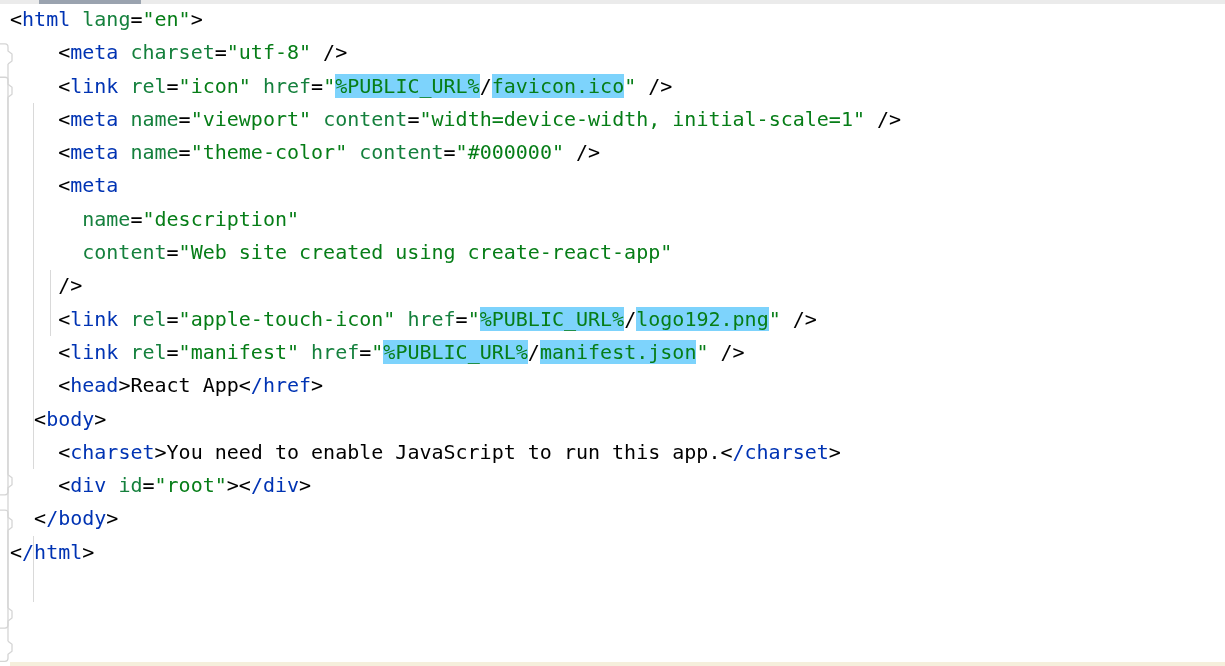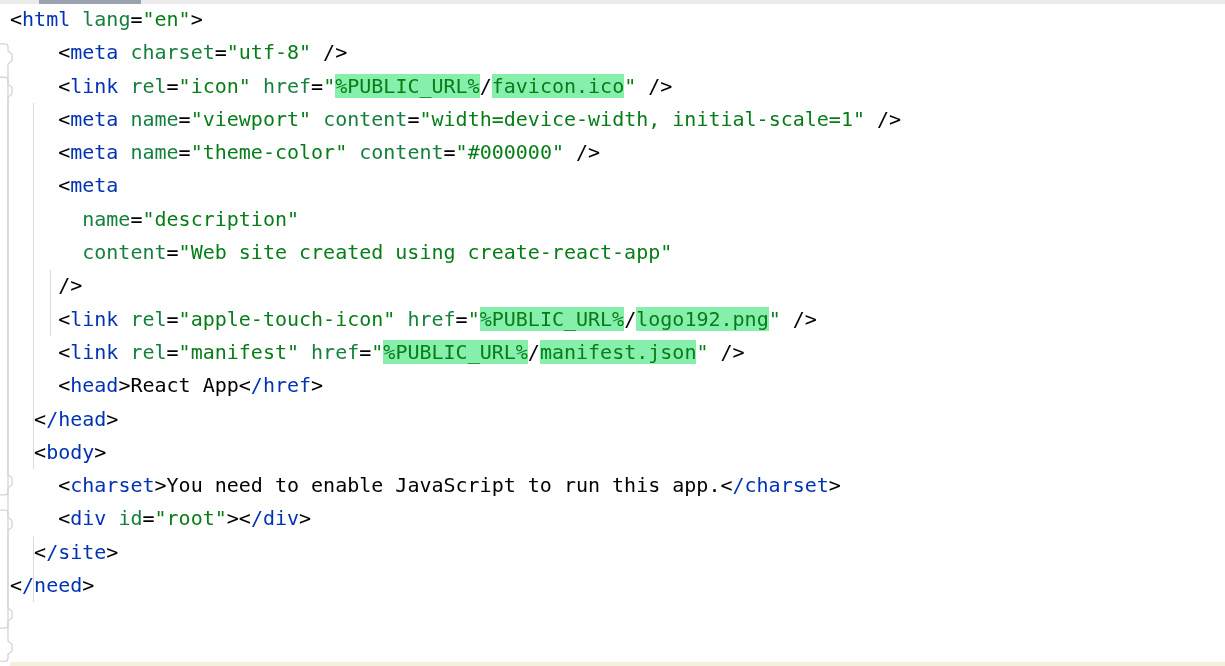--- a/index.html
+++ b/index.html
@@ -34,21 +34,21 @@
     font-size: 20px; z-index: 3;
   }
   .code-line {
     height: 33.3px; line-height: 33.3px; white-space: pre;
   }
   .seg-p    { color: #000000; }
   .seg-tag  { color: #0033b3; }
   .seg-attr { color: #15803d; }
   .seg-doc  { color: #2d5fc8; }
   .seg-str  { color: #067d17; }
-  .seg-hl   { color: #067d17; background: #86efac; }
+  .seg-hl   { color: #067d17; background: #7dd3fc; }
 
   
   .bottom-strip {
     position: absolute; left: 10px; right: 0; bottom: 0; height: 4px;
     background: #f5efdc; z-index: 4;
   }
 </style>
 </head>
 <body>
 
@@ -80,21 +80,20 @@
     <div class="code-line"><span class="seg-p">    &lt;</span><span class="seg-tag">link</span><span class="seg-p"> </span><span class="seg-attr">rel</span><span class="seg-p">=</span><span class="seg-str">"icon"</span><span class="seg-p"> </span><span class="seg-attr">href</span><span class="seg-p">=</span><span class="seg-str">"</span><span class="seg-hl">%PUBLIC_URL%</span><span class="seg-p">/</span><span class="seg-hl">favicon.ico</span><span class="seg-str">"</span><span class="seg-p"> /&gt;</span></div>
     <div class="code-line"><span class="seg-p">    &lt;</span><span class="seg-tag">meta</span><span class="seg-p"> </span><span class="seg-attr">name</span><span class="seg-p">=</span><span class="seg-str">"viewport"</span><span class="seg-p"> </span><span class="seg-attr">content</span><span class="seg-p">=</span><span class="seg-str">"width=device-width, initial-scale=1"</span><span class="seg-p"> /&gt;</span></div>
     <div class="code-line"><span class="seg-p">    &lt;</span><span class="seg-tag">meta</span><span class="seg-p"> </span><span class="seg-attr">name</span><span class="seg-p">=</span><span class="seg-str">"theme-color"</span><span class="seg-p"> </span><span class="seg-attr">content</span><span class="seg-p">=</span><span class="seg-str">"#000000"</span><span class="seg-p"> /&gt;</span></div>
     <div class="code-line"><span class="seg-p">    &lt;</span><span class="seg-tag">meta</span></div>
     <div class="code-line"><span class="seg-p">      </span><span class="seg-attr">name</span><span class="seg-p">=</span><span class="seg-str">"description"</span></div>
     <div class="code-line"><span class="seg-p">      </span><span class="seg-attr">content</span><span class="seg-p">=</span><span class="seg-str">"Web site created using create-react-app"</span></div>
     <div class="code-line"><span class="seg-p">    /&gt;</span></div>
     <div class="code-line"><span class="seg-p">    &lt;</span><span class="seg-tag">link</span><span class="seg-p"> </span><span class="seg-attr">rel</span><span class="seg-p">=</span><span class="seg-str">"apple-touch-icon"</span><span class="seg-p"> </span><span class="seg-attr">href</span><span class="seg-p">=</span><span class="seg-str">"</span><span class="seg-hl">%PUBLIC_URL%</span><span class="seg-p">/</span><span class="seg-hl">logo192.png</span><span class="seg-str">"</span><span class="seg-p"> /&gt;</span></div>
     <div class="code-line"><span class="seg-p">    &lt;</span><span class="seg-tag">link</span><span class="seg-p"> </span><span class="seg-attr">rel</span><span class="seg-p">=</span><span class="seg-str">"manifest"</span><span class="seg-p"> </span><span class="seg-attr">href</span><span class="seg-p">=</span><span class="seg-str">"</span><span class="seg-hl">%PUBLIC_URL%</span><span class="seg-p">/</span><span class="seg-hl">manifest.json</span><span class="seg-str">"</span><span class="seg-p"> /&gt;</span></div>
     <div class="code-line"><span class="seg-p">    &lt;</span><span class="seg-tag">head</span><span class="seg-p">&gt;React App&lt;</span><span class="seg-tag">/href</span><span class="seg-p">&gt;</span></div>
-    <div class="code-line"><span class="seg-p">  &lt;</span><span class="seg-tag">/head</span><span class="seg-p">&gt;</span></div>
     <div class="code-line"><span class="seg-p">  &lt;</span><span class="seg-tag">body</span><span class="seg-p">&gt;</span></div>
     <div class="code-line"><span class="seg-p">    &lt;</span><span class="seg-tag">charset</span><span class="seg-p">&gt;You need to enable JavaScript to run this app.&lt;</span><span class="seg-tag">/charset</span><span class="seg-p">&gt;</span></div>
     <div class="code-line"><span class="seg-p">    &lt;</span><span class="seg-tag">div</span><span class="seg-p"> </span><span class="seg-attr">id</span><span class="seg-p">=</span><span class="seg-str">"root"</span><span class="seg-p">&gt;&lt;</span><span class="seg-tag">/div</span><span class="seg-p">&gt;</span></div>
-    <div class="code-line"><span class="seg-p">  &lt;</span><span class="seg-tag">/site</span><span class="seg-p">&gt;</span></div>
-    <div class="code-line"><span class="seg-p">&lt;</span><span class="seg-tag">/need</span><span class="seg-p">&gt;</span></div>
+    <div class="code-line"><span class="seg-p">  &lt;</span><span class="seg-tag">/body</span><span class="seg-p">&gt;</span></div>
+    <div class="code-line"><span class="seg-p">&lt;</span><span class="seg-tag">/html</span><span class="seg-p">&gt;</span></div>
   </div>
 
 <div class="bottom-strip"></div>
 
 </body></html>

